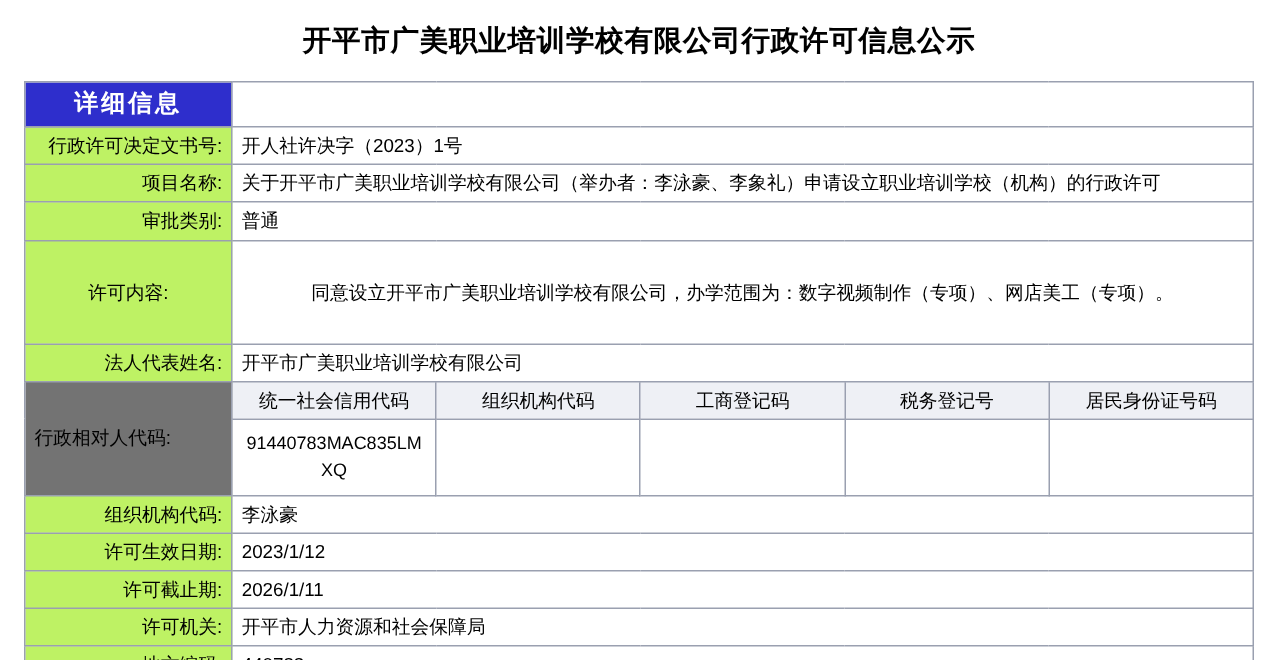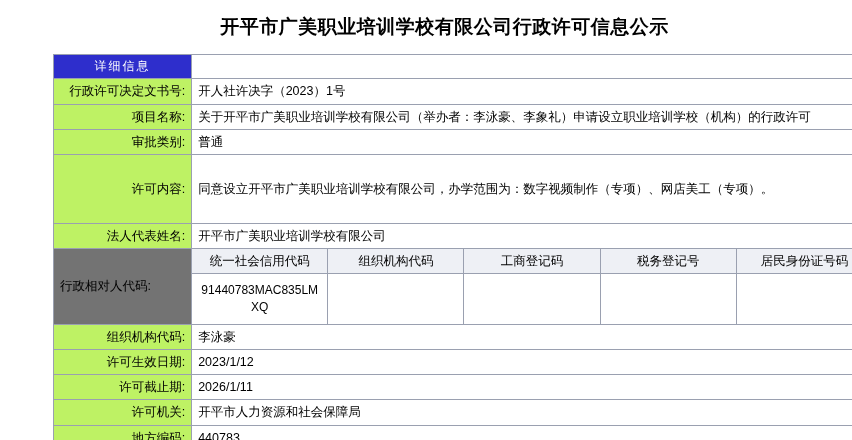--- a/index.html
+++ b/index.html
@@ -12,21 +12,20 @@
     background: #ffffff;
     font-family: "Liberation Sans", sans-serif;
     color: #000000;
     overflow: hidden;
   }
   .page {
     width: 852px;
     height: 440px;
     position: relative;
     box-sizing: border-box;
-    padding-left: 37px;
   }
   .page-title {
     text-align: center;
     font-size: 19px;
     font-weight: bold;
     letter-spacing: 0.5px;
     padding-top: 14px;
     padding-bottom: 14px;
     color: #000;
   }
@@ -43,42 +42,43 @@
   table.info td {
     border: 1px solid #9aa0b0;
     padding: 3px 6px;
     vertical-align: middle;
     line-height: 1.45;
     word-break: break-all;
   }
   .section-header-cell {
     background: #2e2ecc;
     color: #ffffff;
-    font-weight: normal;
-    font-size: 12px;
+    font-weight: bold;
+    font-size: 16px;
     text-align: center;
     padding: 7px 6px;
     letter-spacing: 2px;
   }
   .blank-cell {
     background: #ffffff;
   }
   .label {
     text-align: right;
     background: #bef264;
     white-space: nowrap;
     color: #000;
   }
   .value {
     text-align: left;
     background: #ffffff;
   }
   .value-tall {
     height: 62px;
     vertical-align: middle;
+    text-align: center;
   }
   .subhead {
     text-align: center;
     background: #eef0f5;
     font-size: 12.5px;
     padding: 5px 4px;
   }
   .code-cell {
     text-align: center;
     background: #ffffff;

